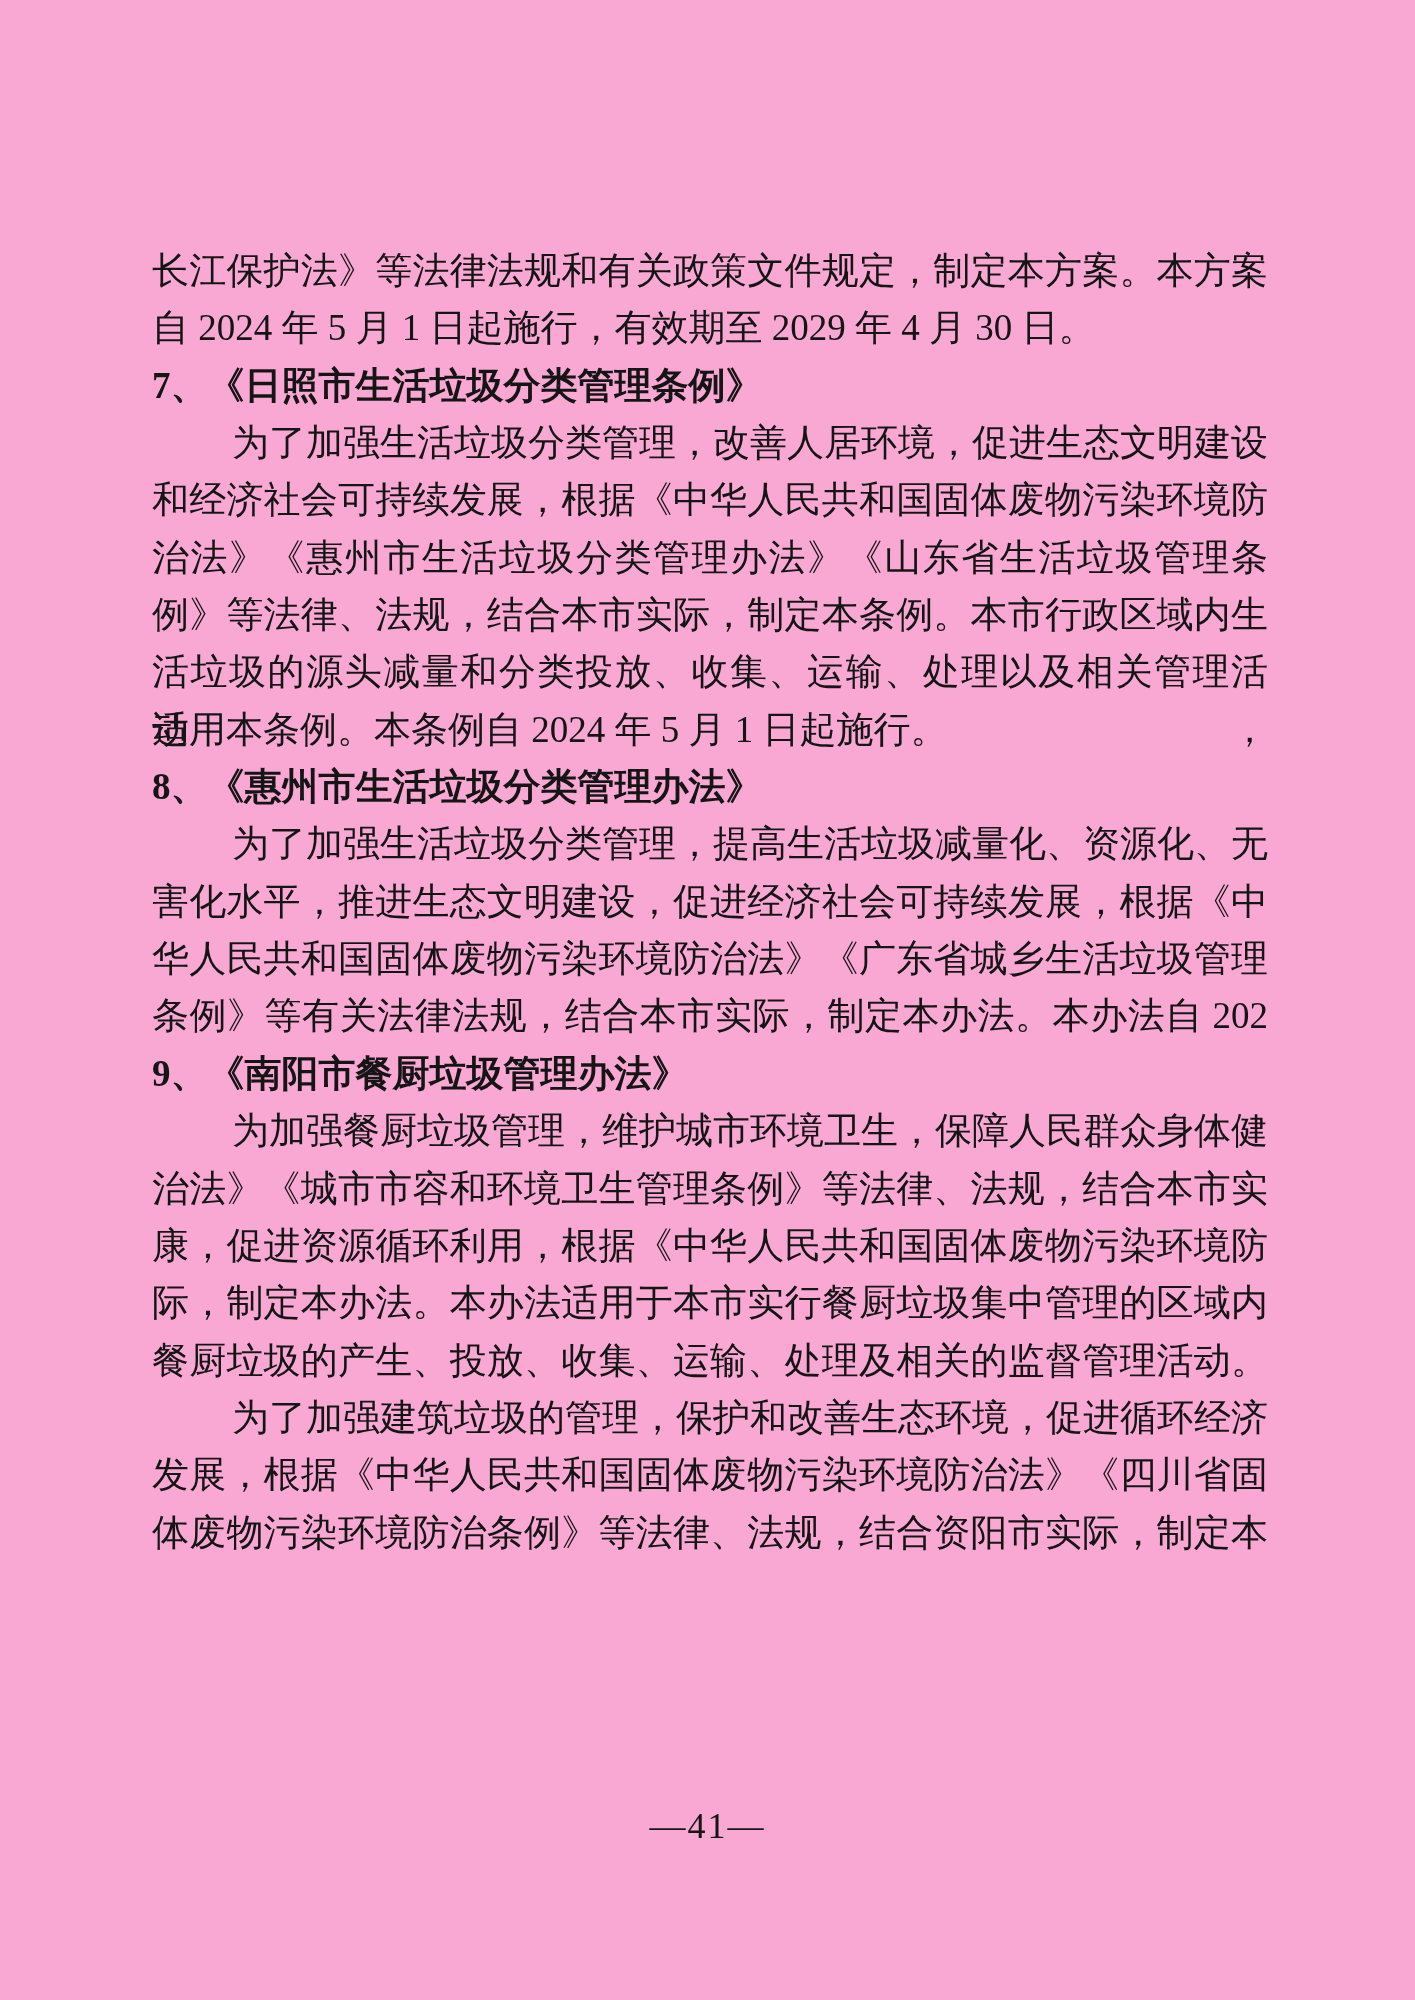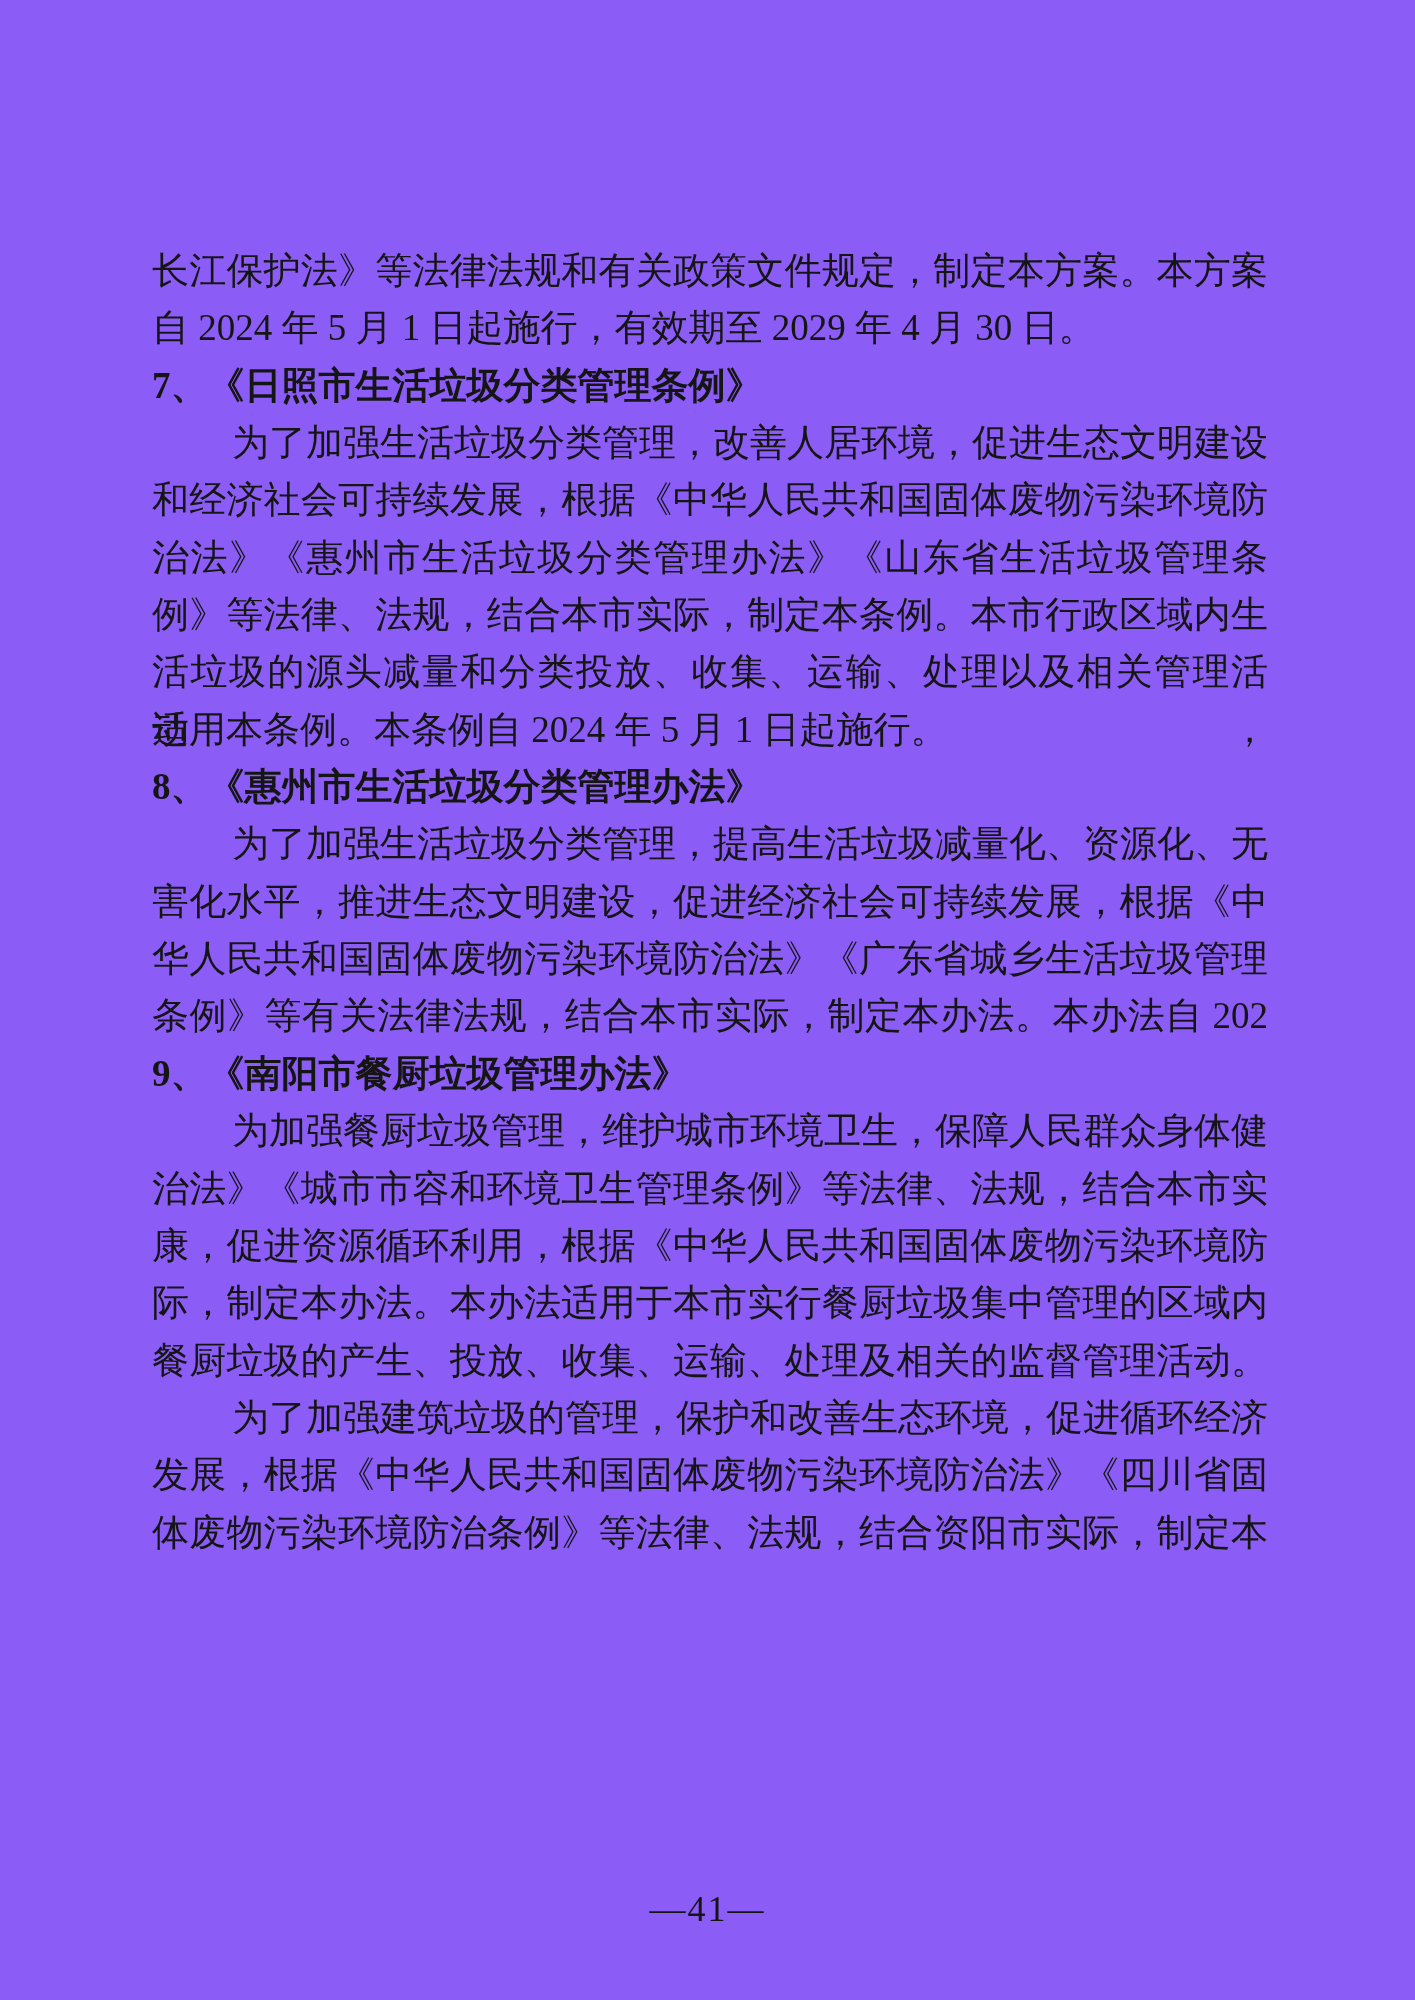--- a/index.html
+++ b/index.html
@@ -11,21 +11,21 @@
     position: relative;
     width: 1415px;
     height: 2000px;
     overflow: hidden;
     font-family: "Liberation Serif", "DejaVu Serif", serif;
     color: #151515;
   }
   .page {
     position: absolute;
     inset: 0;
-    background: #8b5cf6;
+    background: #f9a8d4;
   }
   .text-block {
     position: absolute;
     left: 152px;
     top: 242px;
     width: 1116px;
   }
   .line {
     font-size: 37px;
     height: 57.35px;
@@ -47,21 +47,21 @@
   
   .line.end {
     text-align: left;
   }
   .line.heading {
     font-weight: 700;
     text-align: left;
   }
   .page-footer {
     position: absolute;
-    top: 1889px;
+    top: 1806px;
     left: 0;
     width: 100%;
     text-align: center;
   }
   .page-number {
     font-size: 36px;
     line-height: 40px;
     color: #151515;
     letter-spacing: 2px;
   }

